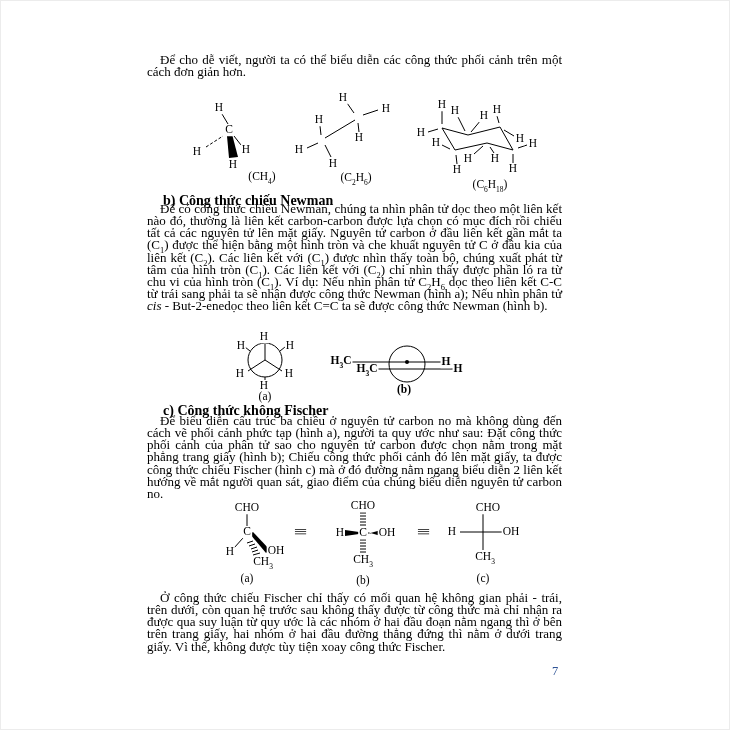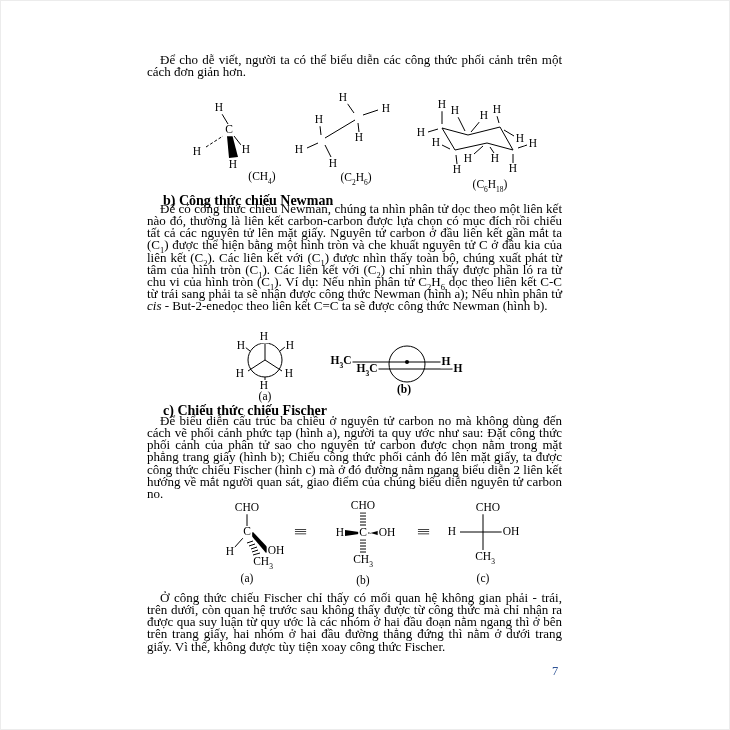--- a/index.html
+++ b/index.html
@@ -123,21 +123,21 @@
       <circle cx="77" cy="26" r="18"></circle>
       <circle class="dot" cx="77" cy="24" r="2"></circle>
     </svg>
     <div class="atom" style="left:11px;top:23px;">H<sub>3</sub>C</div>
     <div class="atom" style="left:37px;top:31px;">H<sub>3</sub>C</div>
     <div class="atom" style="left:116px;top:24px;">H</div>
     <div class="atom" style="left:128px;top:31px;">H</div>
     <div class="figlabel" style="left:74px;top:52px;">(b)</div>
   </div>
 
-  <div class="head" style="top:403px;">c) Chiếu thức chiếu Fischer</div>
+  <div class="head" style="top:403px;">c) Công thức không Fischer</div>
   <div class="para" style="top:415px;">Để biểu diễn cấu trúc ba chiều ở nguyên tử carbon no mà không dùng đến cách vẽ phối cảnh phức tạp (hình a), người ta quy ước như sau: Đặt công thức phối cảnh của phân tử sao cho nguyên tử carbon được chọn nằm trong mặt phẳng trang giấy (hình b); Chiếu công thức phối cảnh đó lên mặt giấy, ta được công thức chiếu Fischer (hình c) mà ở đó đường nằm ngang biểu diễn 2 liên kết hướng về mắt người quan sát, giao điểm của chúng biểu diễn nguyên tử carbon no.</div>
 
   <div class="fig" style="left:200px;top:500px;width:110px;height:100px;">
     <svg width="110" height="100" viewBox="0 0 110 100">
       <line x1="47" y1="14" x2="47" y2="26"></line>
       <line x1="43" y1="38" x2="34" y2="48"></line>
       <polygon points="50,34 53,32 70,50 66,53"></polygon>
       <line x1="47" y1="43" x2="53" y2="41"></line>
       <line x1="49" y1="46" x2="55" y2="44"></line>
       <line x1="51" y1="49" x2="57" y2="47"></line>

